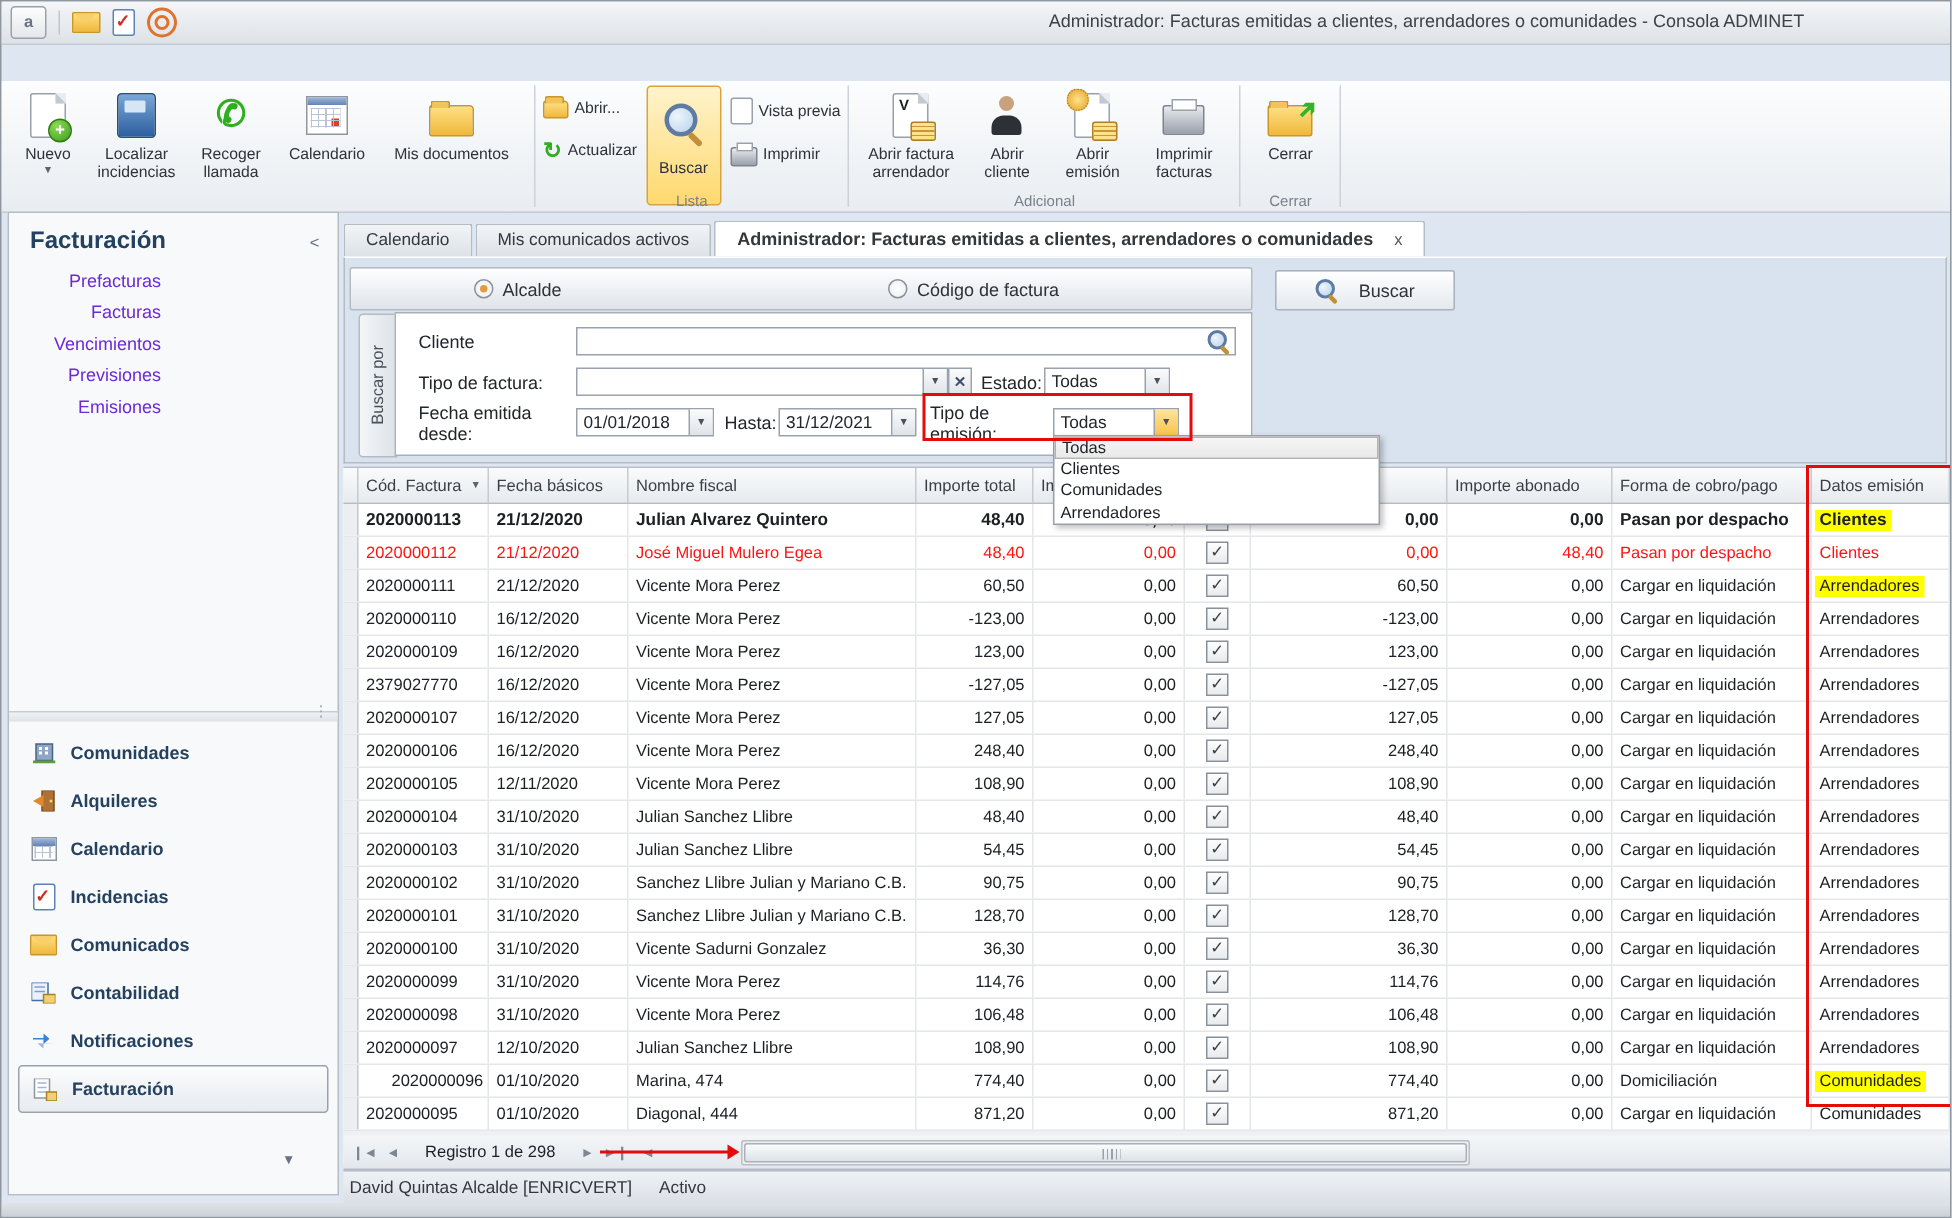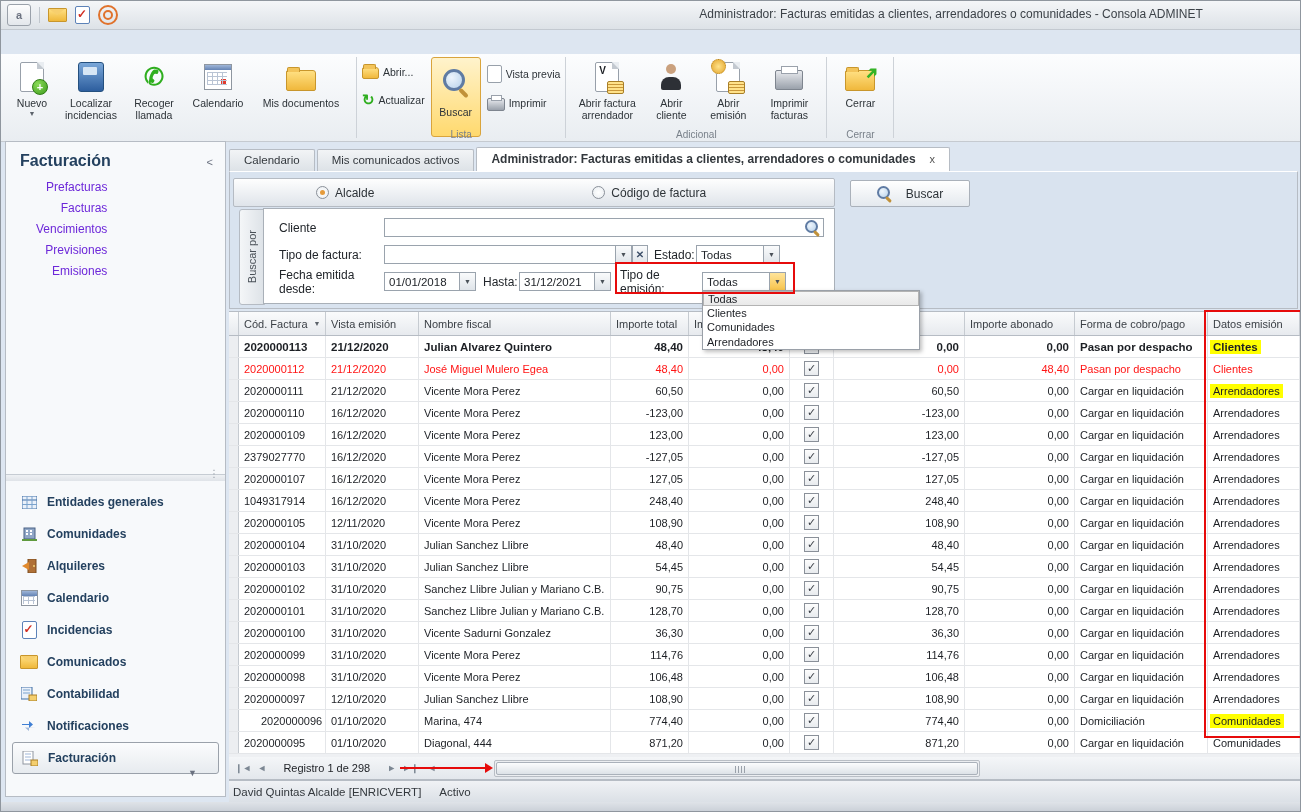--- a/index.html
+++ b/index.html
@@ -282,32 +282,20 @@
         <div class="sbitem">Prefacturas</div>
         <div class="sbitem">Facturas</div>
         <div class="sbitem">Vencimientos</div>
         <div class="sbitem">Previsiones</div>
         <div class="sbitem">Emisiones</div>
       </div>
     <div class="splitter"></div>
     <div class="nav">
       <div class="navitem">
         <span class="nicon">
-            <svg width="15" height="13">
-              <rect x="0" y="0" width="15" height="13" fill="#eaf1fa" stroke="#3f6ea5"></rect>
-              <line x1="0" y1="4" x2="15" y2="4" stroke="#3f6ea5"></line>
-              <line x1="5" y1="0" x2="5" y2="13" stroke="#7aa3cd"></line>
-              <line x1="10" y1="0" x2="10" y2="13" stroke="#7aa3cd"></line>
-              <line x1="0" y1="8.5" x2="15" y2="8.5" stroke="#7aa3cd"></line>
-            </svg>
-          </span>
-        <span>Entidades generales</span>
-      </div>
-      <div class="navitem">
-        <span class="nicon">
             <svg width="15" height="14">
               <rect x="2" y="1" width="11" height="11" fill="#8fa6c6" stroke="#4a6285"></rect>
               <rect x="4" y="3" width="2" height="2" fill="#fff"></rect>
               <rect x="8" y="3" width="2" height="2" fill="#fff"></rect>
               <rect x="4" y="6" width="2" height="2" fill="#fff"></rect>
               <rect x="8" y="6" width="2" height="2" fill="#fff"></rect>
               <rect x="0" y="12" width="15" height="2" fill="#5f9a3e"></rect>
             </svg>
           </span>
         <span>Comunidades</span>
@@ -438,21 +426,21 @@
           <span class="cbtn orange">▼</span>
         </div>
       </div>
     </div>
   </div>
 
   <div class="grid">
     <div class="ghead" id="ghead">
         <div class="hcell" style="width: 10px;"></div>
         <div class="hcell" style="width: 87px;">Cód. Factura<span class="sortarrow">▼</span></div>
-        <div class="hcell" style="width: 93px;">Vista emisión</div>
+        <div class="hcell" style="width: 93px;">Fecha básicos</div>
         <div class="hcell" style="width: 192px;">Nombre fiscal</div>
         <div class="hcell" style="width: 78px;">Importe total</div>
         <div class="hcell" style="width: 101px;">Importe pendiente</div>
         <div class="hcell" style="width: 44px;"></div>
         <div class="hcell" style="width: 131px;">Importe cobrado</div>
         <div class="hcell" style="width: 110px;">Importe abonado</div>
         <div class="hcell" style="width: 133px;">Forma de cobro/pago</div>
         <div class="hcell" style="width: 92px;">Datos emisión</div>
       </div>
     <div id="grows">
@@ -570,21 +558,21 @@
           </div>
           <div class="tcell num" style="width: 131px;">127,05</div>
           <div class="tcell num" style="width: 110px;">0,00</div>
           <div class="tcell" style="width: 133px;">Cargar en liquidación</div>
           <div class="tcell" style="width: 92px;">
             <span>Arrendadores</span>
           </div>
         </div>
         <div class="trow">
           <div class="tcell ind" style="width: 10px;"></div>
-          <div class="tcell" style="width: 87px;">1049317914</div>
+          <div class="tcell" style="width: 87px;">2020000106</div>
           <div class="tcell" style="width: 93px;">16/12/2020</div>
           <div class="tcell" style="width: 192px;">Vicente Mora Perez</div>
           <div class="tcell num" style="width: 78px;">248,40</div>
           <div class="tcell num" style="width: 101px;">0,00</div>
           <div class="tcell" style="width: 44px;">
             <div class="cbx">✓</div>
           </div>
           <div class="tcell num" style="width: 131px;">248,40</div>
           <div class="tcell num" style="width: 110px;">0,00</div>
           <div class="tcell" style="width: 133px;">Cargar en liquidación</div>

